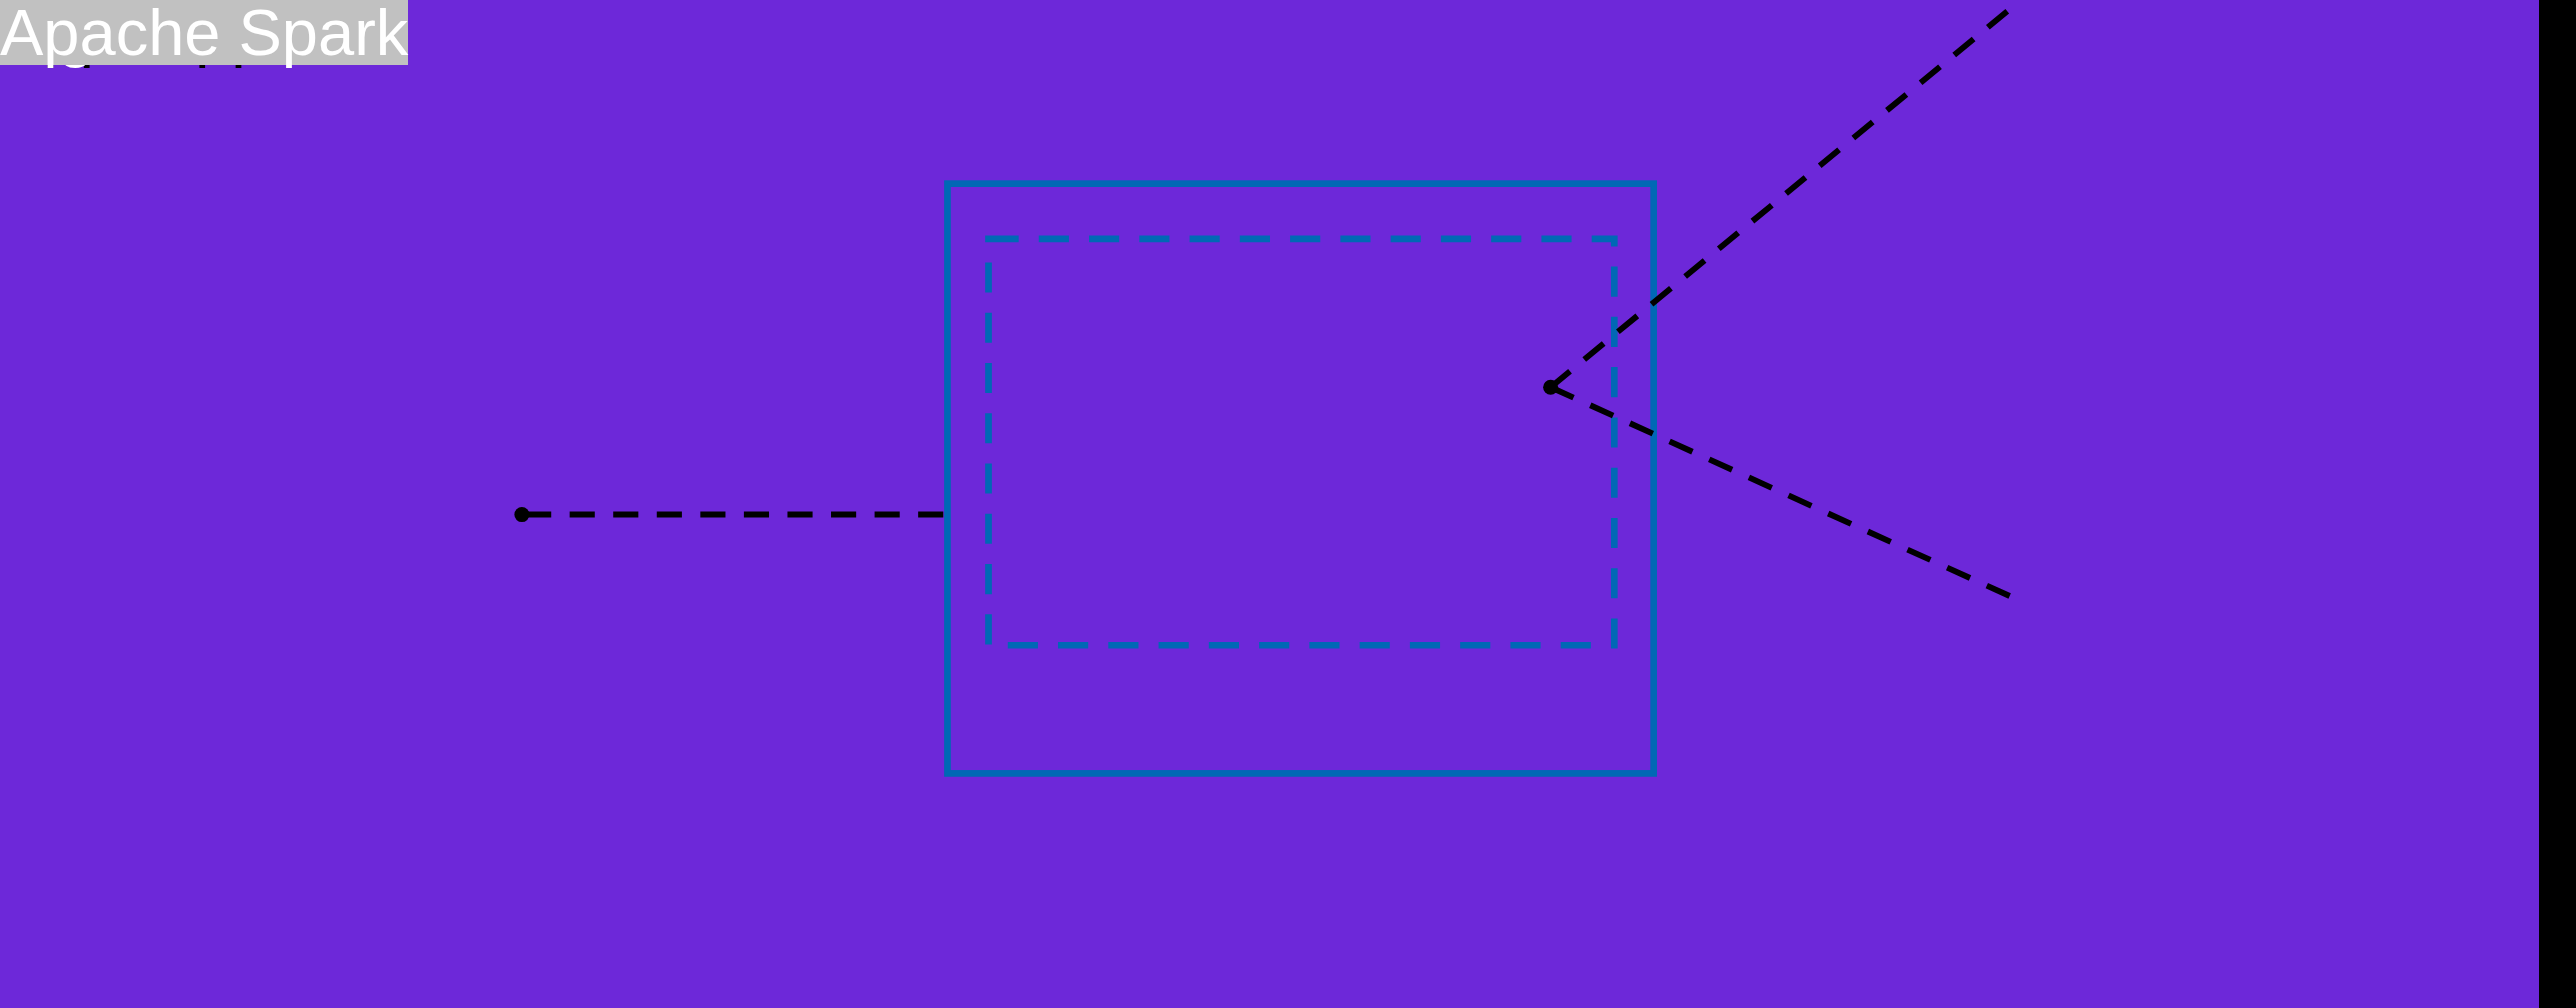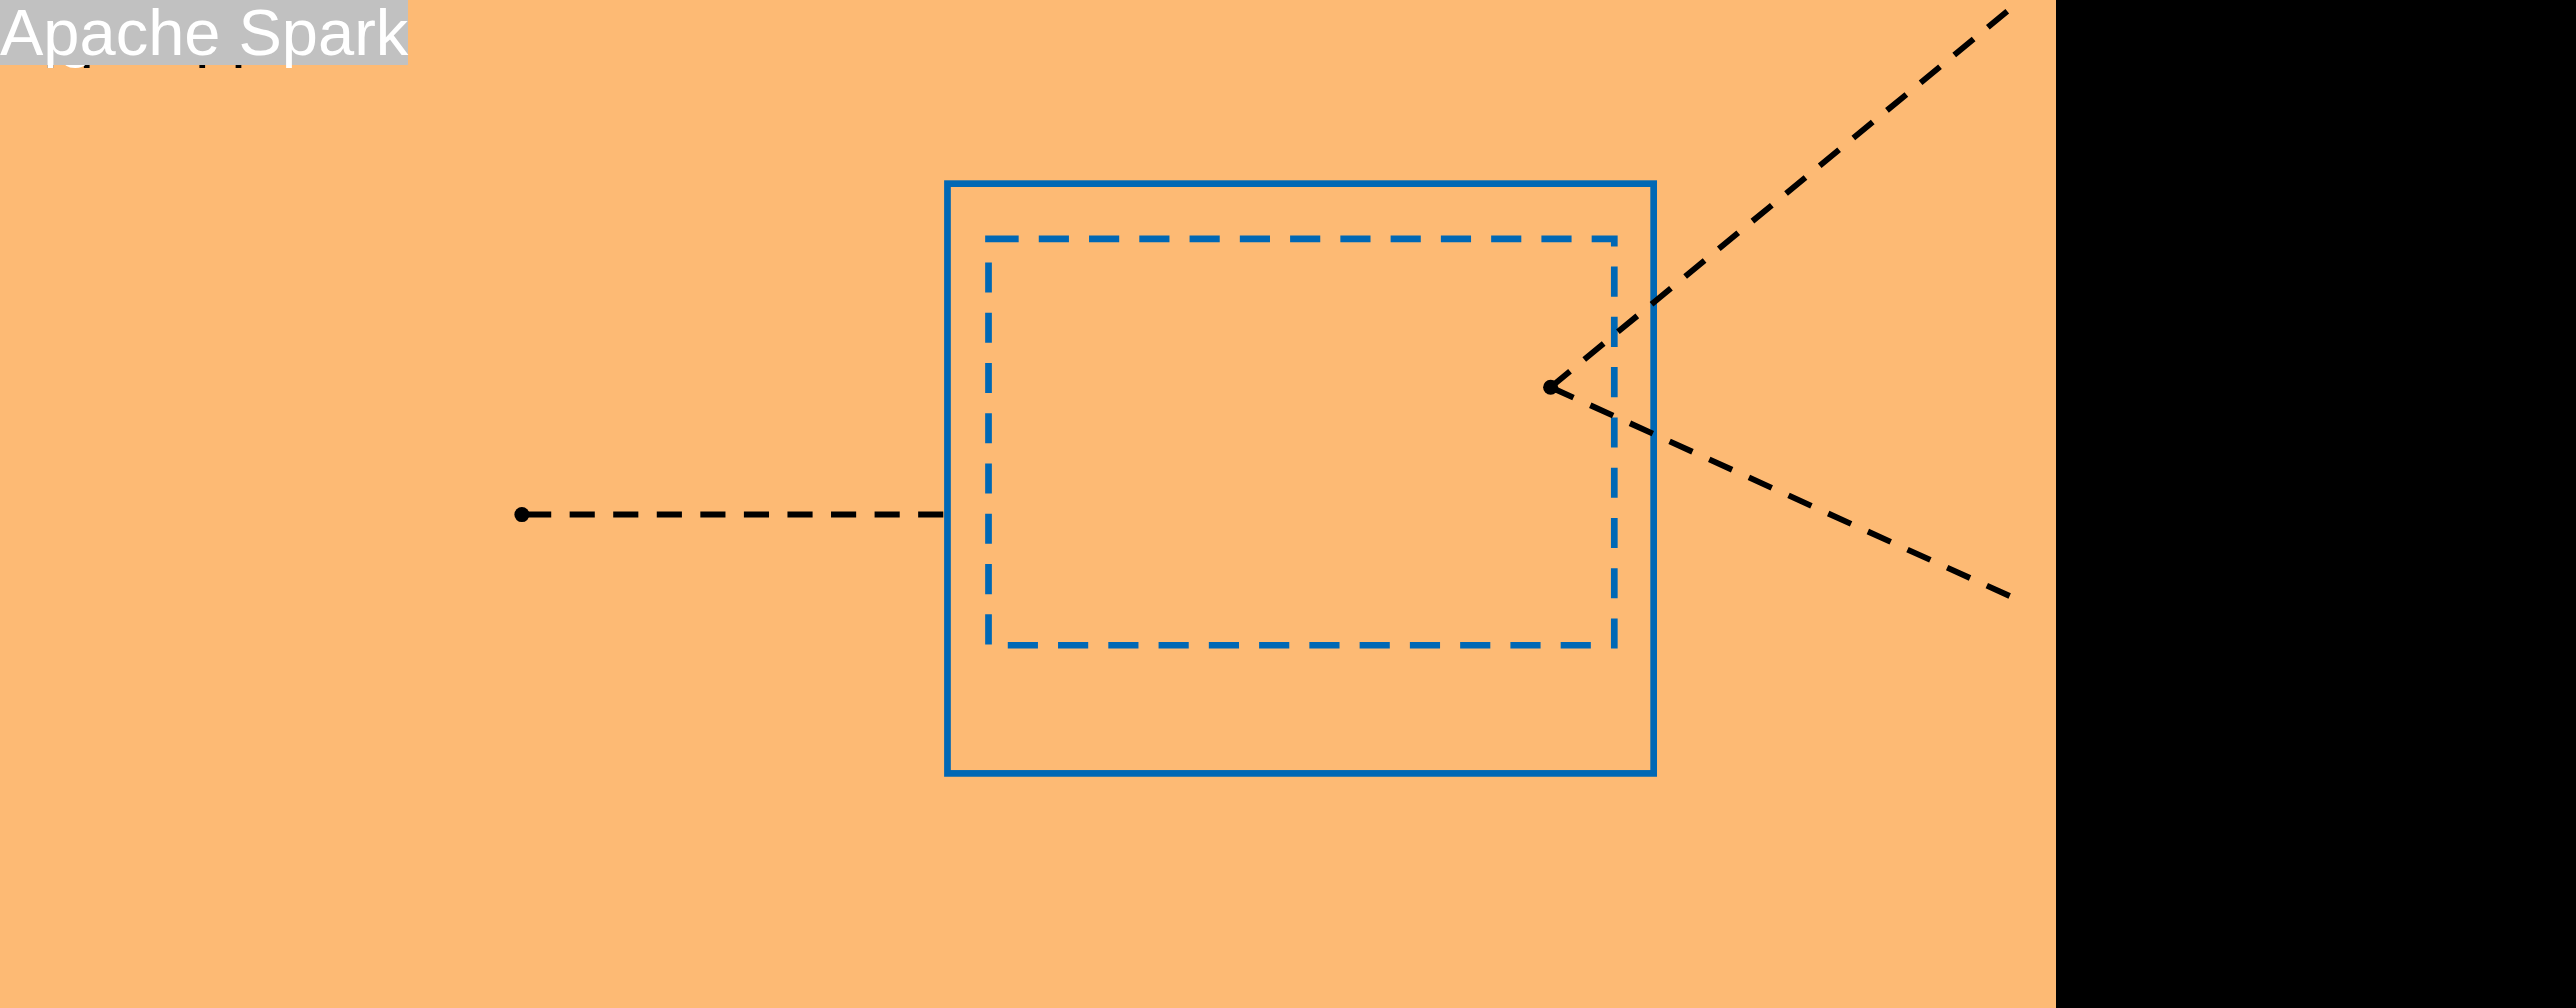--- a/index.html
+++ b/index.html
@@ -1,20 +1,20 @@
 <!DOCTYPE html>
 <html style="font-size:13.4px"><head>
 <meta charset="utf-8">
 <style>
   html, body { margin: 0; padding: 0; background: #000; }
   #canvas {
     position: relative;
-    width: 2056px;
+    width: 2539px;
     height: 1009px;
-    background: #fdba74;
+    background: #6d28d9;
     overflow: hidden;
     font-family: "Liberation Sans", sans-serif;
   }
   .box {
     position: absolute;
     display: flex;
     align-items: center;
     justify-content: center;
     font-size: 65px;
     line-height: 1;

